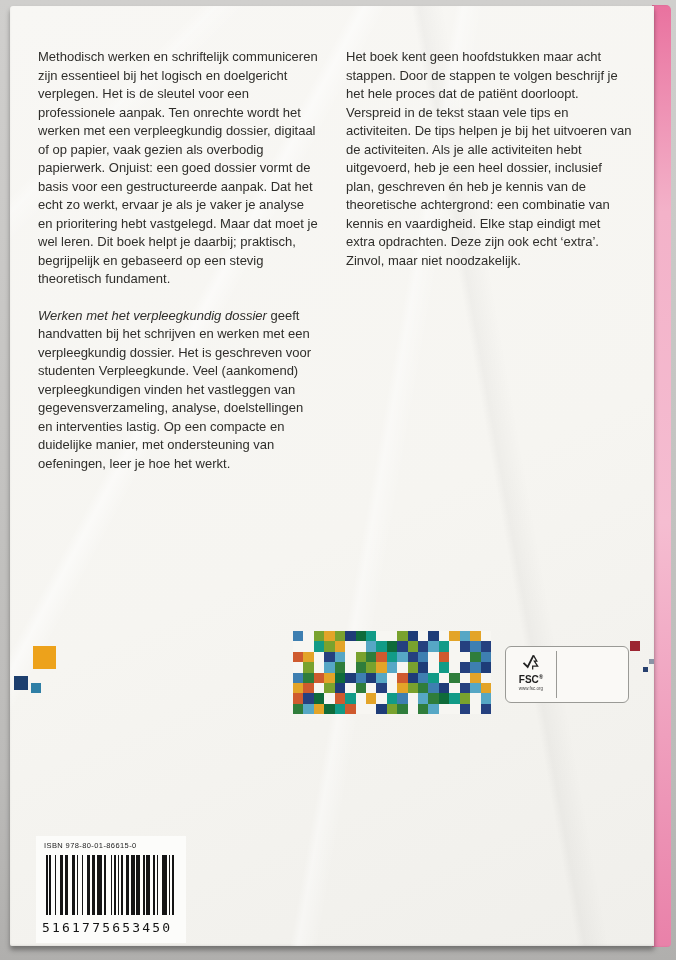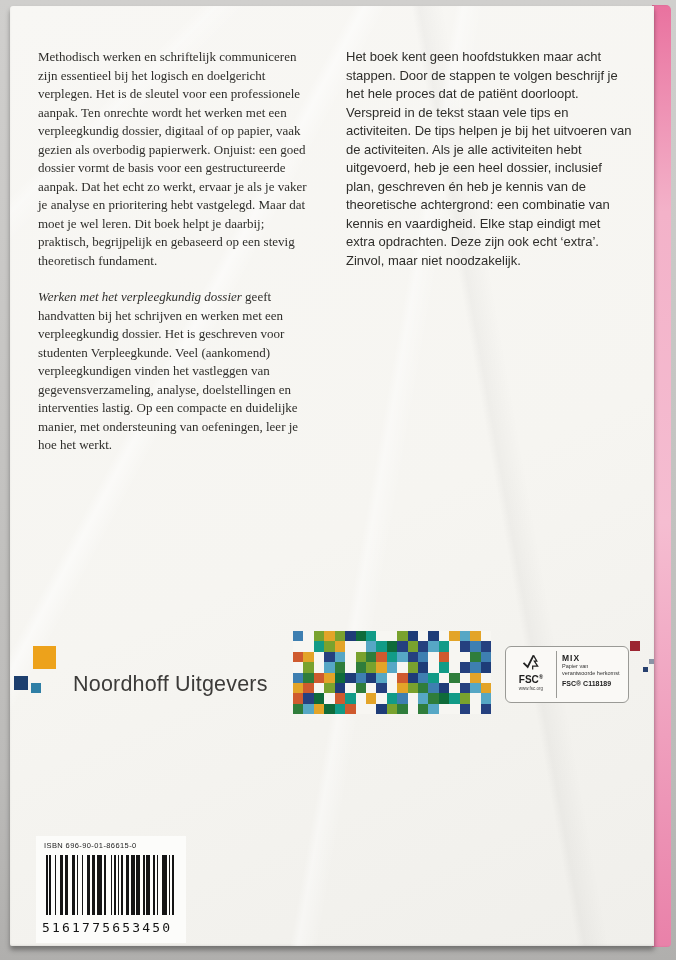--- a/index.html
+++ b/index.html
@@ -26,21 +26,21 @@
   .book .creases{position:absolute;inset:0;pointer-events:none;
     background:
       linear-gradient(118deg, transparent 30%, rgba(255,255,255,.5) 31%, transparent 33%),
       linear-gradient(100deg, transparent 55%, rgba(255,255,255,.4) 56%, transparent 58.5%),
       linear-gradient(80deg, transparent 70%, rgba(0,0,0,.03) 71%, transparent 74%),
       linear-gradient(135deg, transparent 12%, rgba(255,255,255,.35) 13%, transparent 15%);}
 
   
   .col{position:absolute;top:42px;font-size:13px;line-height:18.5px;color:var(--text,#2f2e2b);}
   .col p{margin:0;}
-  .col-left{left:28px;width:280px;font-family:Liberation Serif, serif;}
+  .col-left{left:28px;width:280px;}
   .col-right{left:336px;width:286px;}
   .para2{margin-top:18px !important;}
   .col em{font-style:italic;}
 
   
   .nh-logo{position:absolute;left:4px;top:640px;width:48px;height:50px;}
   .nh-logo .sq{position:absolute;}
   .nh-name{position:absolute;left:63px;top:666px;font-size:21.5px;letter-spacing:.2px;color:#3c3b39;}
 
   .mosaic{position:absolute;left:283px;top:625px;width:198px;height:83px;display:grid;}
@@ -87,21 +87,20 @@
 
     <div class="col col-right">
       <p>Het boek kent geen hoofdstukken maar acht stappen. Door de stappen te volgen beschrijf je het hele proces dat de patiënt doorloopt. Verspreid in de tekst staan vele tips en activiteiten. De tips helpen je bij het uitvoeren van de activiteiten. Als je alle activiteiten hebt uitgevoerd, heb je een heel dossier, inclusief plan, geschreven én heb je kennis van de theoretische achtergrond: een combinatie van kennis en vaardigheid. Elke stap eindigt met extra opdrachten. Deze zijn ook echt ‘extra’. Zinvol, maar niet noodzakelijk.</p>
     </div>
 
     <div class="nh-logo">
       <div class="sq" style="left: 19px; top: 0px; width: 23px; height: 23px; background: rgb(237, 162, 27);"></div>
       <div class="sq" style="left: 0px; top: 30px; width: 14px; height: 14px; background: rgb(29, 63, 110);"></div>
       <div class="sq" style="left: 17px; top: 37px; width: 10px; height: 10px; background: rgb(47, 127, 166);"></div>
     </div>
-    <div class="nh-name">Noordhoff Uitgevers</div>
 
     <div class="mosaic" style="grid-template-columns: repeat(19, 1fr); grid-template-rows: repeat(8, 1fr);">
         <div class="mcell" style="background: rgb(62, 127, 177);"></div>
         <div class="mcell" style="background: rgb(247, 246, 242);"></div>
         <div class="mcell" style="background: rgb(121, 162, 46);"></div>
         <div class="mcell" style="background: rgb(227, 164, 40);"></div>
         <div class="mcell" style="background: rgb(121, 162, 46);"></div>
         <div class="mcell" style="background: rgb(30, 60, 120);"></div>
         <div class="mcell" style="background: rgb(15, 107, 58);"></div>
         <div class="mcell" style="background: rgb(18, 155, 135);"></div>
@@ -254,34 +253,28 @@
     <div class="fsc">
       <div class="fsc-left">
         <svg width="20" height="22" viewBox="0 0 24 26">
           <path d="M3 14 L8 19 L15 5" fill="none" stroke="#222" stroke-width="2.2"></path>
           <path d="M15 5 L19 12 H16 L20 18 H14 V22" fill="none" stroke="#222" stroke-width="1.5"></path>
         </svg>
         <div class="fsc-brand"><span>FSC</span><span class="reg">®</span></div>
         <div class="fsc-url">www.fsc.org</div>
       </div>
       <div class="fsc-div"></div>
-      <div class="fsc-right">
-        <div class="fsc-mix">MIX</div>
-        <div class="fsc-line">Papier van</div>
-        <div class="fsc-line">verantwoorde herkomst</div>
-        <div class="fsc-code">FSC® C118189</div>
-      </div>
     </div>
 
     <div class="accent" style="left: 620px; top: 635px; width: 10px; height: 10px; background: rgb(156, 37, 49);"></div>
     <div class="accent" style="left: 639px; top: 653px; width: 5px; height: 5px; background: rgb(138, 147, 165);"></div>
     <div class="accent" style="left: 633px; top: 661px; width: 5px; height: 5px; background: rgb(39, 64, 110);"></div>
 
     <div class="barcode-box">
-      <div class="isbn">ISBN 696-90-01-86615-0</div>
+      <div class="isbn">ISBN 978-80-01-86615-0</div>
       <div class="bars">
           <span style="flex: 0 0 1.333%; background: rgb(20, 20, 20);"></span>
           <span style="flex: 0 0 1.333%; background: transparent;"></span>
           <span style="flex: 0 0 1.333%; background: rgb(20, 20, 20);"></span>
           <span style="flex: 0 0 2.667%; background: transparent;"></span>
           <span style="flex: 0 0 1.333%; background: rgb(20, 20, 20);"></span>
           <span style="flex: 0 0 2.667%; background: transparent;"></span>
           <span style="flex: 0 0 2.667%; background: rgb(20, 20, 20);"></span>
           <span style="flex: 0 0 1.333%; background: transparent;"></span>
           <span style="flex: 0 0 2.667%; background: rgb(20, 20, 20);"></span>

